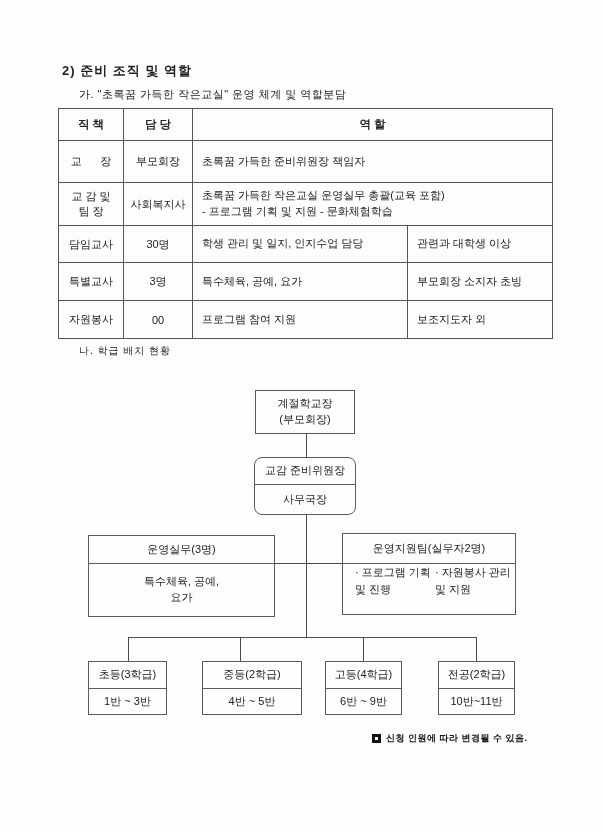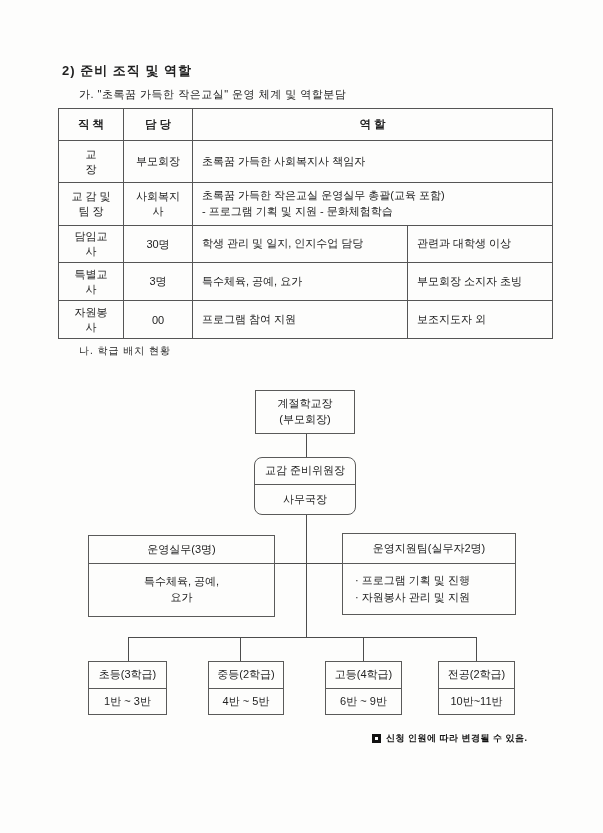--- a/index.html
+++ b/index.html
@@ -19,21 +19,21 @@
   .h-sub{left:79px;top:87px;font-size:11px;letter-spacing:0.5px;}
   .h-sec2{left:79px;top:344px;font-size:10px;letter-spacing:1px;}
 
   
   .tbl-wrap{left:58px;top:108px;}
   table{border-collapse:collapse;table-layout:fixed;width:494px;}
   td{
     border:1px solid #555;
     font-size:11px;
     vertical-align:middle;
-    padding:2px 12px;
+    padding:2px 4px;
     color:#222;
   }
   td.center{text-align:center;}
   td.left{text-align:left;padding-left:9px;line-height:1.45;}
   tr.hdr td{font-weight:bold;text-align:center;font-size:11.5px;}
 
   
   .obox{
     position:absolute;
     border:1px solid #5a5a5a;
@@ -41,21 +41,21 @@
     font-size:11px;
     color:#222;
     box-sizing:border-box;
   }
   .obox .sect{
     display:flex;align-items:center;justify-content:center;
     text-align:center;line-height:1.45;
   }
   .obox .divided{border-bottom:1px solid #5a5a5a;}
   .obox .body-left{
-    display:flex;flex-direction:column;justify-content:center;
+    display:flex;justify-content:center;
     padding-left:12px;text-align:left;line-height:1.55;
   }
 
   
   .line{position:absolute;background:#4c4c4c;}
 
   
   .note{
     left:372px;top:732px;
     display:flex;align-items:center;
@@ -85,21 +85,21 @@
         </colgroup>
       <tbody>
           <tr class="hdr" style="height:32px">
         <td class="pre">직 책</td>
         <td class="pre">담 당</td>
         <td colspan="2" class="pre">역 할</td>
       </tr>
       <tr style="height:42px">
         <td class="center pre">교      장</td>
         <td class="center pre">부모회장</td>
-        <td colspan="2" class="left pre">초록꿈 가득한 사회복지사 책임자</td>
+        <td colspan="2" class="left pre">초록꿈 가득한 준비위원장 책임자</td>
       </tr>
       <tr style="height:43px">
         <td class="center pre">교 감 및
 팀 장</td>
         <td class="center pre">사회복지사</td>
         <td colspan="2" class="left pre">초록꿈 가득한 작은교실 운영실무 총괄(교육 포함)
 - 프로그램 기획 및 지원 - 문화체험학습</td>
       </tr>
       <tr style="height:37px">
         <td class="center pre">담임교사</td>
@@ -157,21 +157,21 @@
       <div class="body-left" style="height:50px;">
         <span class="pre">· 프로그램 기획 및 진행</span>
         <span class="pre">· 자원봉사 관리 및 지원</span>
       </div>
     </div>
 
     <div class="obox" style="left:88px;top:661px;width:79px;height:54px;">
       <div class="sect divided pre" style="height:26px;">초등(3학급)</div>
       <div class="sect pre" style="height:26px;">1반 ~ 3반</div>
     </div>
-    <div class="obox" style="left:208px;top:661px;width:76px;height:54px;">
+    <div class="obox" style="left:202px;top:661px;width:100px;height:54px;">
       <div class="sect divided pre" style="height:26px;">중등(2학급)</div>
       <div class="sect pre" style="height:26px;">4반 ~ 5반</div>
     </div>
     <div class="obox" style="left:325px;top:661px;width:77px;height:54px;">
       <div class="sect divided pre" style="height:26px;">고등(4학급)</div>
       <div class="sect pre" style="height:26px;">6반 ~ 9반</div>
     </div>
     <div class="obox" style="left:438px;top:661px;width:77px;height:54px;">
       <div class="sect divided pre" style="height:26px;">전공(2학급)</div>
       <div class="sect pre" style="height:26px;text-align:right;">10반~11반</div>

